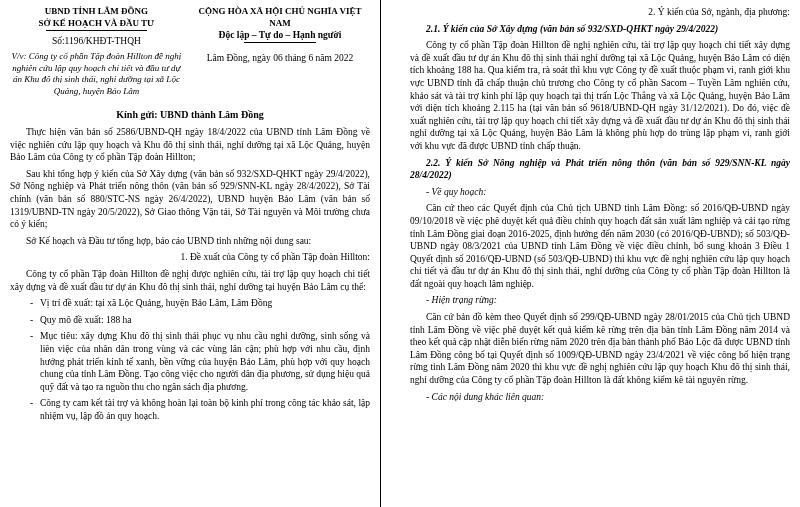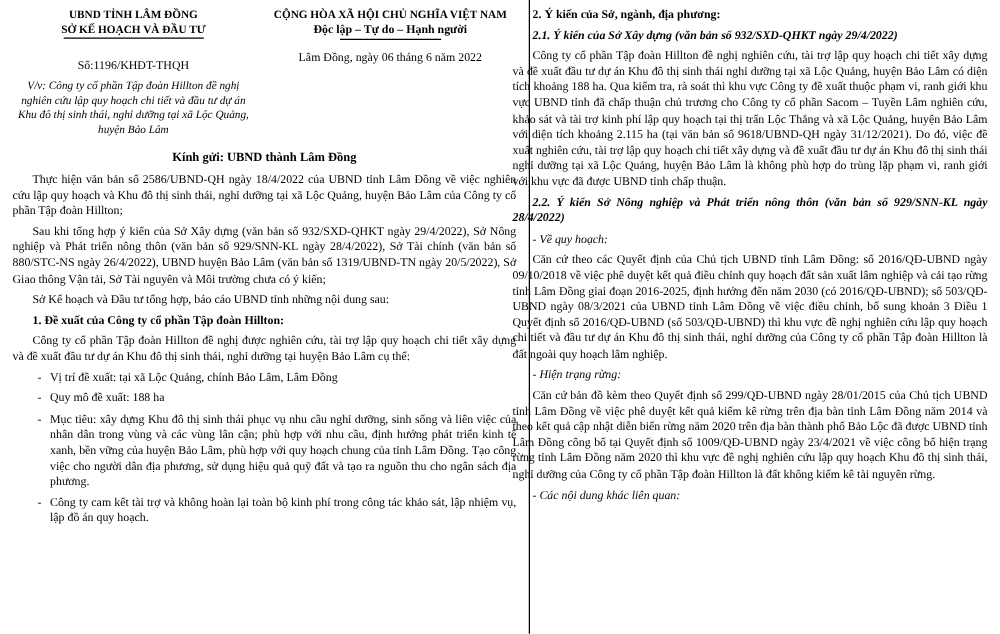--- a/index.html
+++ b/index.html
@@ -22,21 +22,21 @@
   }
   .col {
     position: absolute;
     top: 0;
     box-sizing: border-box;
     height: 507px;
     padding: 6px 10px 4px 10px;
   }
   .col-left {
     left: 0;
-    width: 424px;
+    width: 381px;
     border-right: 1px solid #000;
   }
   .col-right {
     left: 400px;
     width: 400px;
   }
   .hdr {
     display: flex;
     flex-direction: row;
     align-items: flex-start;
@@ -61,21 +61,21 @@
     border-bottom: 1px solid #000;
     height: 0;
   }
   .underline-short.wide {
     width: 40%;
   }
   .hdr-l .sub {
     margin-top: 4px;
   }
   .doc-no {
-    margin-top: 16px;
+    margin-top: 4px;
     font-size: 9.5px;
     line-height: 12px;
     text-align: center;
   }
   .vv {
     font-size: 9px;
     line-height: 11.5px;
     text-align: center;
     font-style: italic;
   }
@@ -93,22 +93,22 @@
   }
   p {
     margin: 0 0 4px 0;
     text-align: justify;
     text-indent: 16px;
     font-size: 9.5px;
     line-height: 12.6px;
   }
   p.sec {
     text-indent: 16px;
-    font-weight: bold;
-    text-align: left;
+    font-weight: normal;
+    text-align: right;
   }
   p.sub-h {
     text-indent: 16px;
     font-weight: bold;
     font-style: italic;
   }
   p.bul {
     text-indent: 0;
     padding-left: 30px;
     position: relative;
@@ -145,21 +145,21 @@
 
     <div class="kg">Kính gửi: UBND thành Lâm Đồng</div>
 
     <p>Thực hiện văn bản số 2586/UBND-QH ngày 18/4/2022 của UBND tỉnh Lâm Đồng về việc nghiên cứu lập quy hoạch và Khu đô thị sinh thái, nghỉ dưỡng tại xã Lộc Quảng, huyện Bảo Lâm của Công ty cổ phần Tập đoàn Hillton;</p>
     <p>Sau khi tổng hợp ý kiến của Sở Xây dựng (văn bản số 932/SXD-QHKT ngày 29/4/2022), Sở Nông nghiệp và Phát triển nông thôn (văn bản số 929/SNN-KL ngày 28/4/2022), Sở Tài chính (văn bản số 880/STC-NS ngày 26/4/2022), UBND huyện Bảo Lâm (văn bản số 1319/UBND-TN ngày 20/5/2022), Sở Giao thông Vận tải, Sở Tài nguyên và Môi trường chưa có ý kiến;</p>
     <p>Sở Kế hoạch và Đầu tư tổng hợp, báo cáo UBND tỉnh những nội dung sau:</p>
 
     <p class="sec">1. Đề xuất của Công ty cổ phần Tập đoàn Hillton:</p>
     <p>Công ty cổ phần Tập đoàn Hillton đề nghị được nghiên cứu, tài trợ lập quy hoạch chi tiết xây dựng và đề xuất đầu tư dự án Khu đô thị sinh thái, nghỉ dưỡng tại huyện Bảo Lâm cụ thể:</p>
 
-    <p class="bul">Vị trí đề xuất: tại xã Lộc Quảng, chính Bảo Lâm, Lâm Đồng</p>
+    <p class="bul">Vị trí đề xuất: tại xã Lộc Quảng, huyện Bảo Lâm, Lâm Đồng</p>
     <p class="bul">Quy mô đề xuất: 188 ha</p>
     <p class="bul">Mục tiêu: xây dựng Khu đô thị sinh thái phục vụ nhu cầu nghỉ dưỡng, sinh sống và liên việc của nhân dân trong vùng và các vùng lân cận; phù hợp với nhu cầu, định hướng phát triển kinh tế xanh, bền vững của huyện Bảo Lâm, phù hợp với quy hoạch chung của tỉnh Lâm Đồng. Tạo công việc cho người dân địa phương, sử dụng hiệu quả quỹ đất và tạo ra nguồn thu cho ngân sách địa phương.</p>
     <p class="bul">Công ty cam kết tài trợ và không hoàn lại toàn bộ kinh phí trong công tác khảo sát, lập nhiệm vụ, lập đồ án quy hoạch.</p>
 
   </div>
 
   <div class="col col-right">
 
     <p class="sec">2. Ý kiến của Sở, ngành, địa phương:</p>
 

